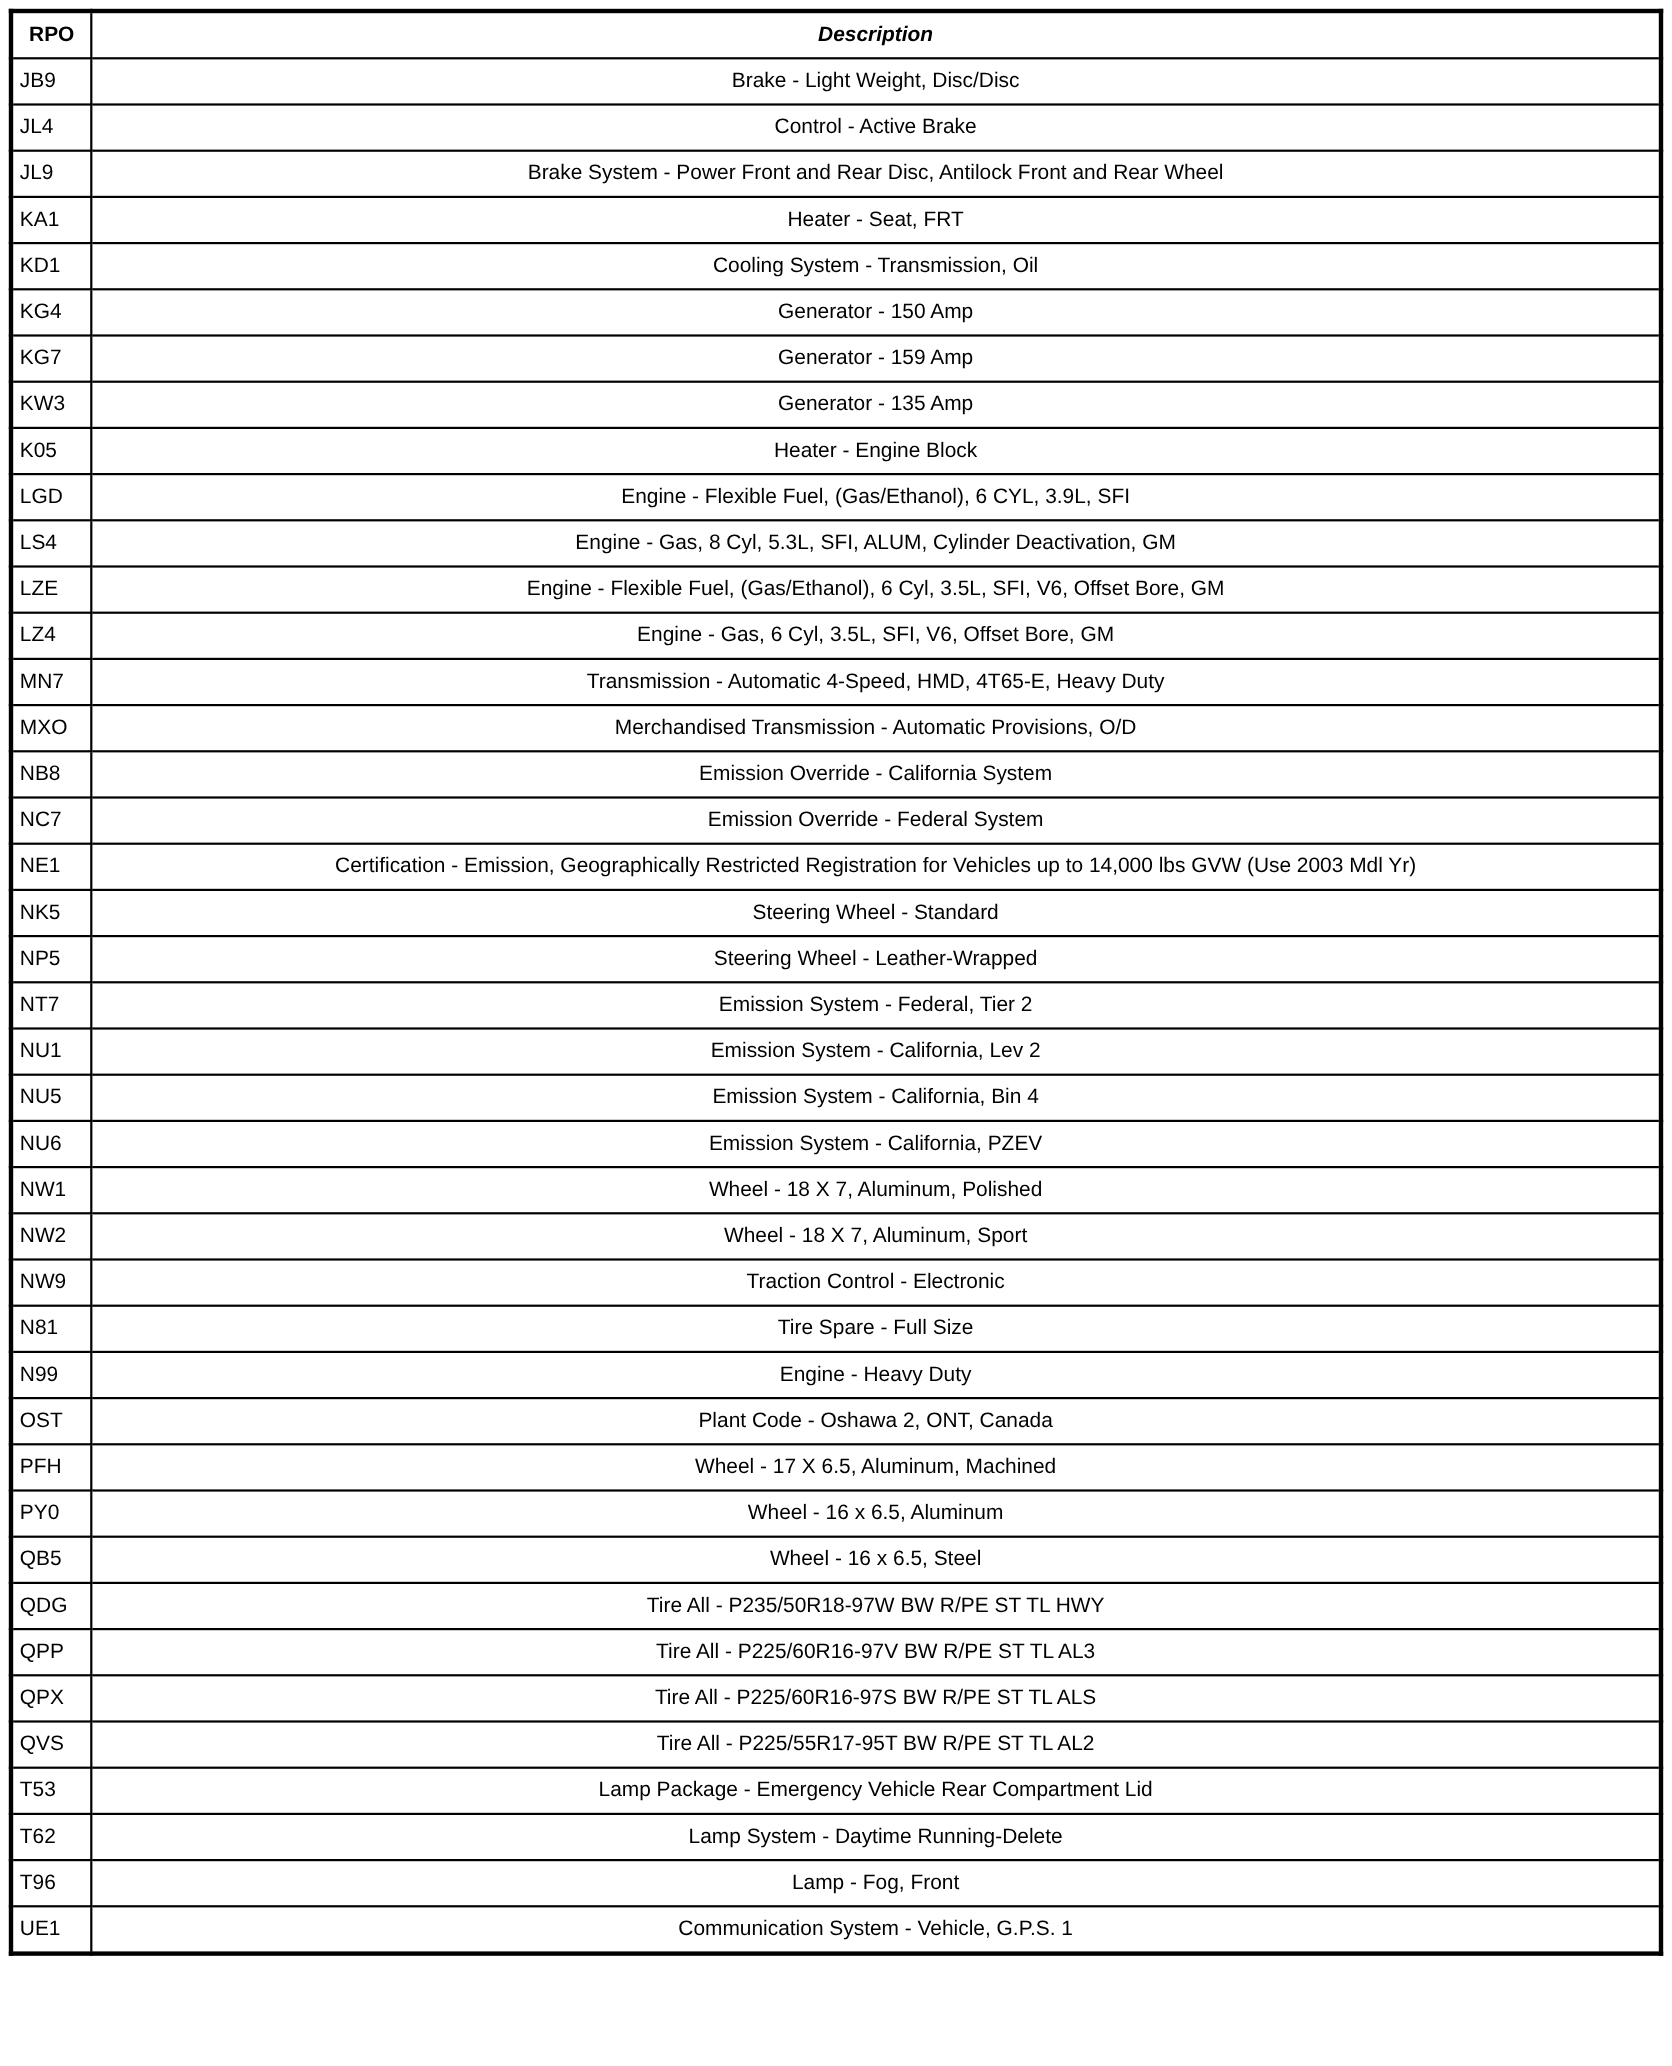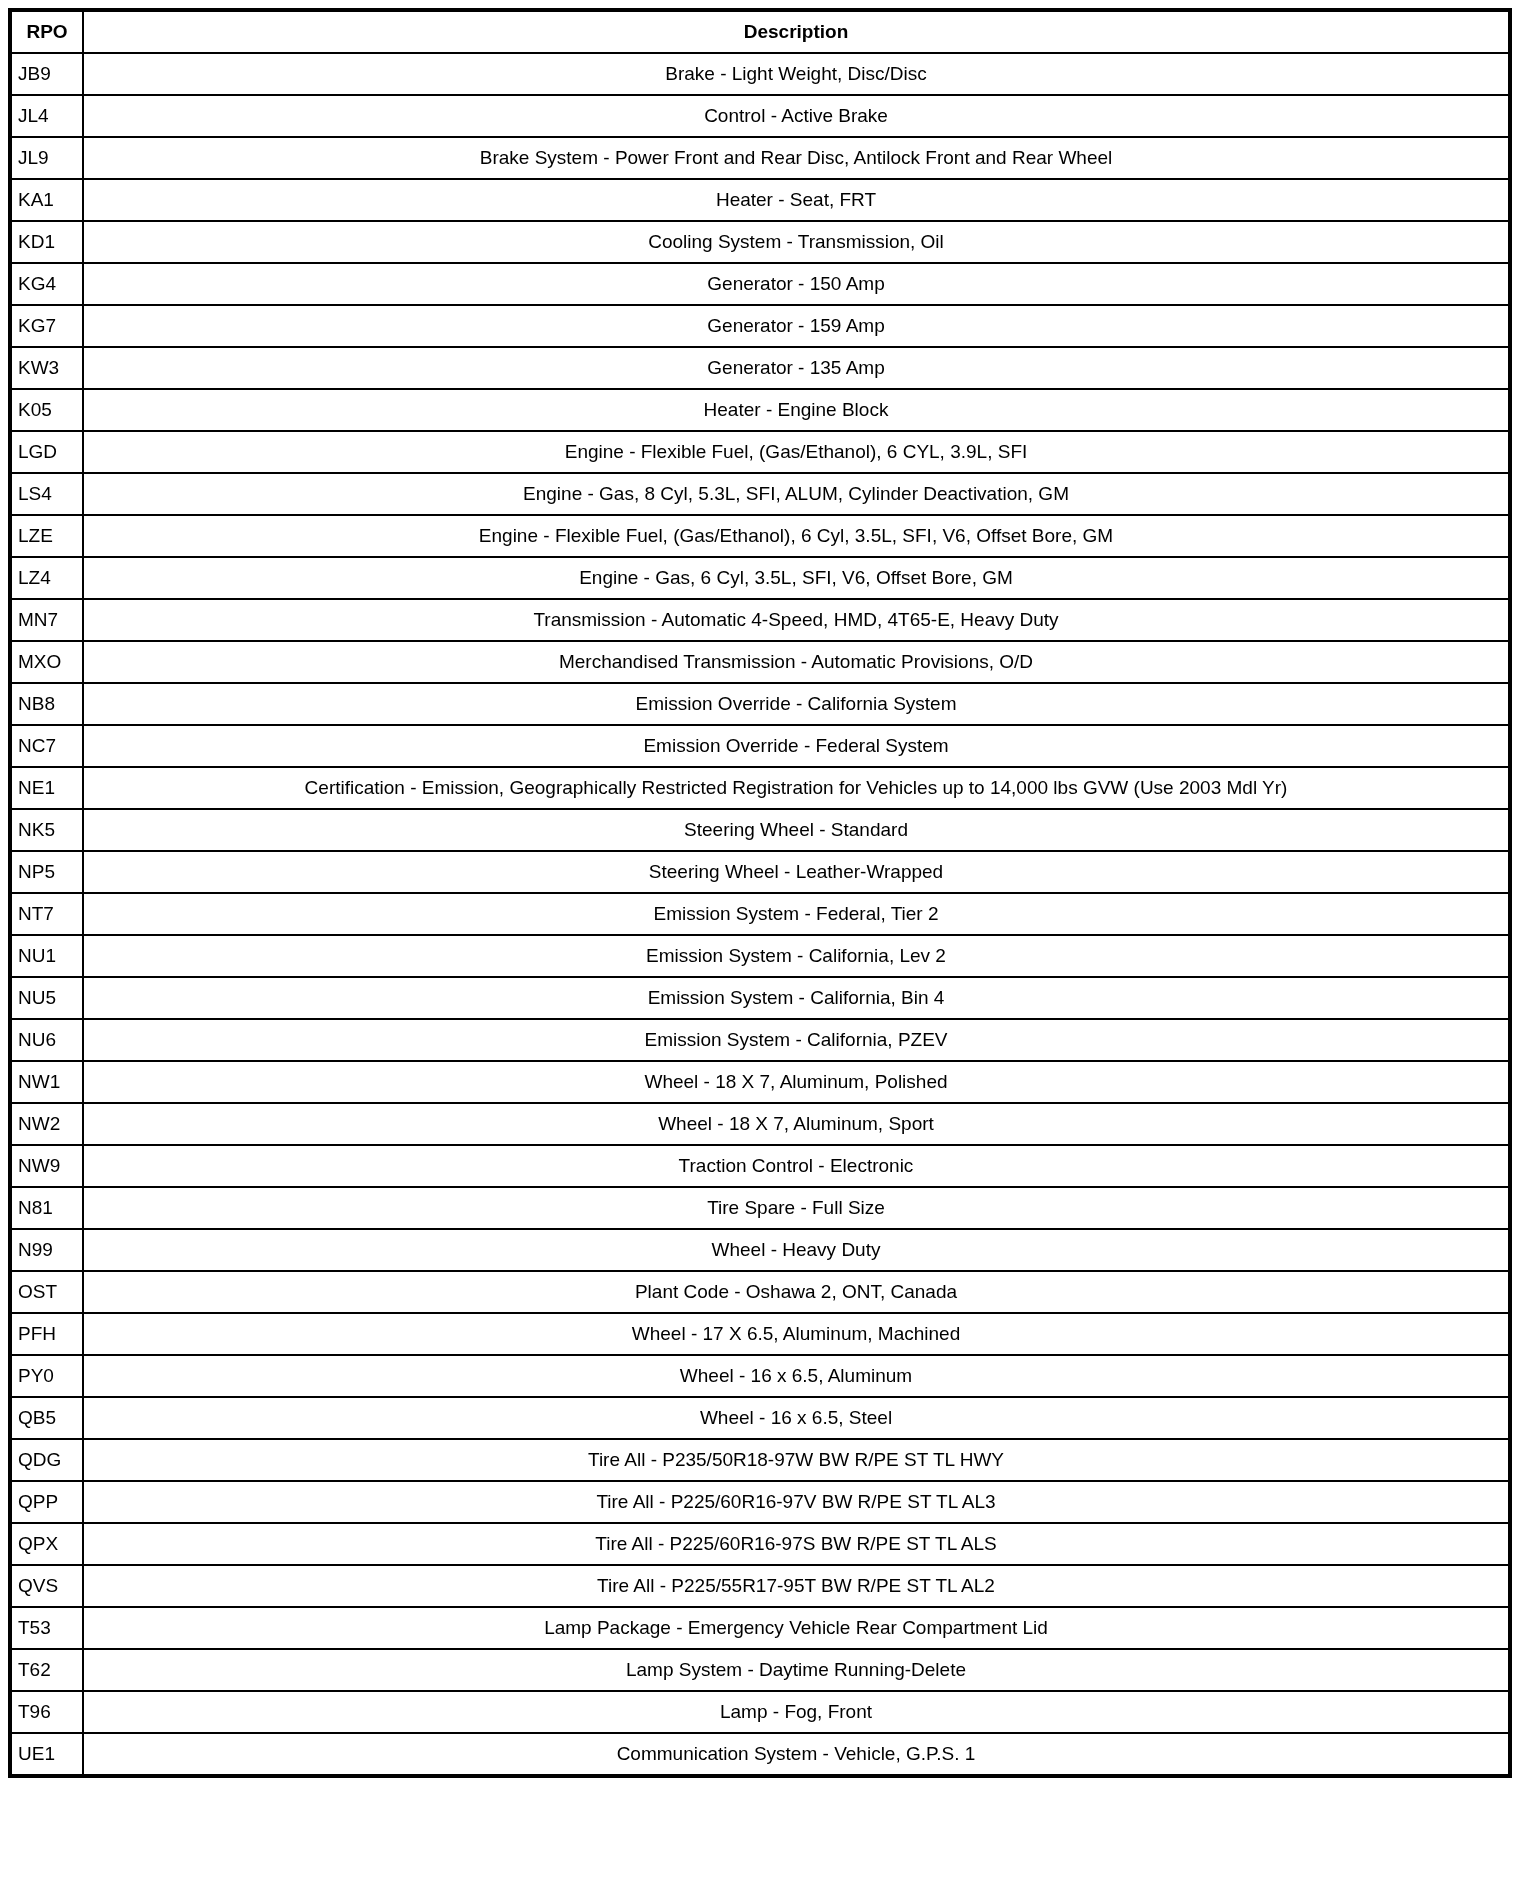--- a/index.html
+++ b/index.html
@@ -31,20 +31,21 @@
     overflow: hidden;
   }
   th.rpo-header {
     width: 58px;
     font-weight: bold;
     padding: 5px 4px;
   }
   th.desc-header {
     font-weight: bold;
     padding: 5px 6px;
+    font-style: italic;
   }
   td.rpo-cell {
     width: 58px;
     white-space: nowrap;
     padding-left: 2px;
     padding-right: 2px;
   }
   td.desc-cell {
     text-align: center;
     padding-left: 8px;
@@ -169,21 +170,21 @@
         <tr>
           <td class="rpo-cell">NW9</td>
           <td class="desc-cell">Traction Control - Electronic</td>
         </tr>
         <tr>
           <td class="rpo-cell">N81</td>
           <td class="desc-cell">Tire Spare - Full Size</td>
         </tr>
         <tr>
           <td class="rpo-cell">N99</td>
-          <td class="desc-cell">Wheel - Heavy Duty</td>
+          <td class="desc-cell">Engine - Heavy Duty</td>
         </tr>
         <tr>
           <td class="rpo-cell">OST</td>
           <td class="desc-cell">Plant Code - Oshawa 2, ONT, Canada</td>
         </tr>
         <tr>
           <td class="rpo-cell">PFH</td>
           <td class="desc-cell">Wheel - 17 X 6.5, Aluminum, Machined</td>
         </tr>
         <tr>

